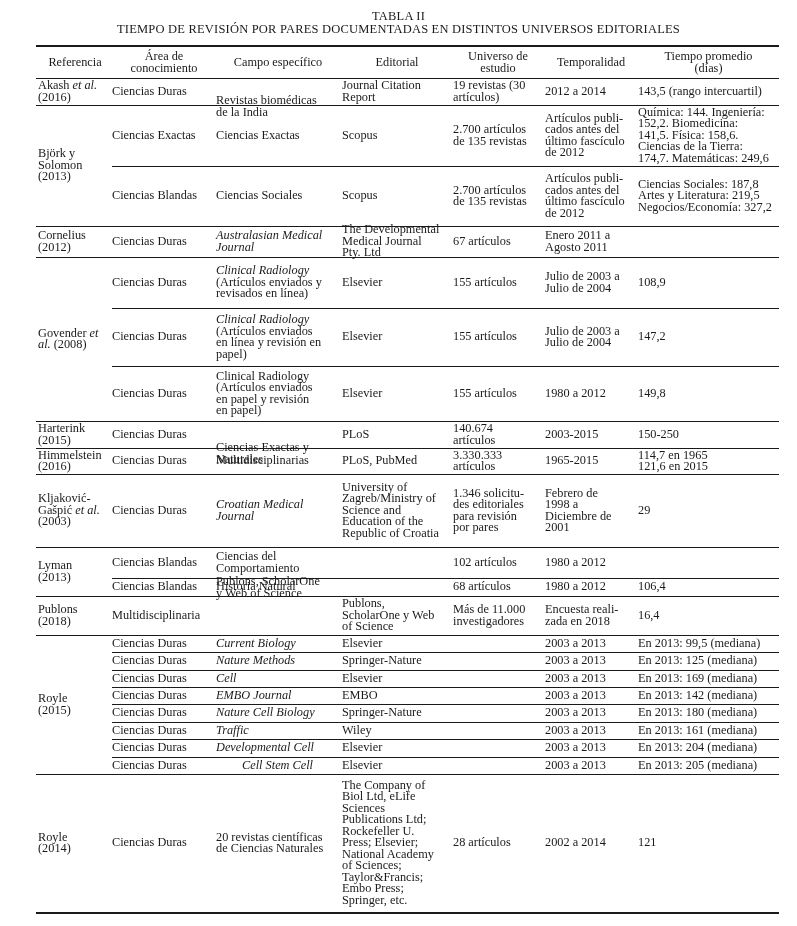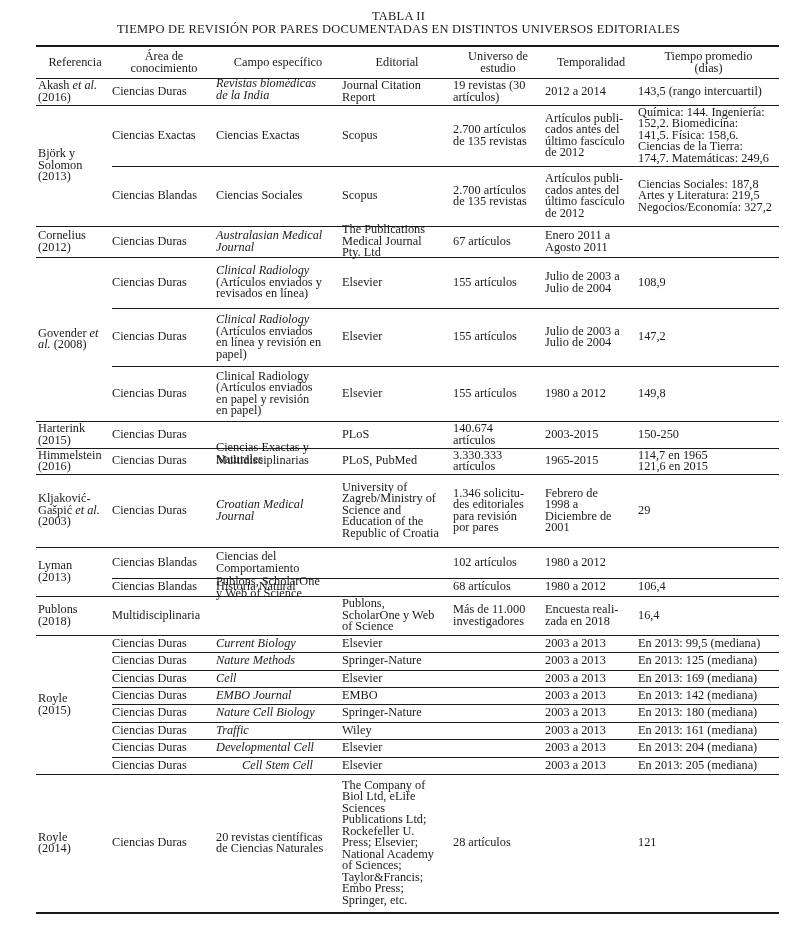--- a/index.html
+++ b/index.html
@@ -41,21 +41,21 @@
     <div class="cell center" style="left: 216px; width: 124px; top: 47px; height: 31px;"><span>Campo específico</span></div>
     <div class="cell center" style="left: 342px; width: 110px; top: 47px; height: 31px;"><span>Editorial</span></div>
     <div class="cell center" style="left: 453px; width: 90px; top: 47px; height: 31px;"><span>Universo de
 estudio</span></div>
     <div class="cell center" style="left: 545px; width: 92px; top: 47px; height: 31px;"><span>Temporalidad</span></div>
     <div class="cell center" style="left: 638px; width: 141px; top: 47px; height: 31px;"><span>Tiempo promedio
 (días)</span></div>
     <div class="hline" style="left: 36px; width: 743px; top: 78px;"></div>
     <div class="cell" style="left: 38px; width: 74px; top: 78px; height: 27px;"><span>Akash <i>et al.</i><br>(2016)</span></div>
     <div class="cell" style="left: 112px; width: 104px; top: 78px; height: 27px;"><span>Ciencias Duras</span></div>
-    <div class="cell" style="left: 216px; width: 124px; top: 76px; height: 27px; font-style: italic;"><span>Revistas biomédicas
+    <div class="cell" style="left: 216px; width: 124px; top: 93px; height: 27px;"><span>Revistas biomédicas
 de la India</span></div>
     <div class="cell" style="left: 342px; width: 110px; top: 78px; height: 27px;"><span>Journal Citation
 Report</span></div>
     <div class="cell" style="left: 453px; width: 90px; top: 78px; height: 27px;"><span>19 revistas (30
 artículos)</span></div>
     <div class="cell" style="left: 545px; width: 92px; top: 78px; height: 27px;"><span>2012 a 2014</span></div>
     <div class="cell" style="left: 638px; width: 141px; top: 78px; height: 27px;"><span>143,5 (rango intercuartil)</span></div>
     <div class="hline" style="left: 36px; width: 743px; top: 105px;"></div>
     <div class="cell" style="left: 38px; width: 74px; top: 105px; height: 121px;"><span>Björk y<br>Solomon<br>(2013)</span></div>
     <div class="cell" style="left: 112px; width: 104px; top: 105px; height: 61px;"><span>Ciencias Exactas</span></div>
@@ -83,21 +83,21 @@
 último fascículo
 de 2012</span></div>
     <div class="cell" style="left: 638px; width: 141px; top: 166px; height: 60px;"><span>Ciencias Sociales: 187,8
 Artes y Literatura: 219,5
 Negocios/Economía: 327,2</span></div>
     <div class="hline" style="left: 36px; width: 743px; top: 226px;"></div>
     <div class="cell" style="left: 38px; width: 74px; top: 226px; height: 31px;"><span>Cornelius<br>(2012)</span></div>
     <div class="cell" style="left: 112px; width: 104px; top: 226px; height: 31px;"><span>Ciencias Duras</span></div>
     <div class="cell it" style="left: 216px; width: 124px; top: 226px; height: 31px;"><span>Australasian Medical
 Journal</span></div>
-    <div class="cell" style="left: 342px; width: 110px; top: 226px; height: 31px;"><span>The Publications
+    <div class="cell" style="left: 342px; width: 110px; top: 226px; height: 31px;"><span>The Developmental
 Medical Journal
 Pty. Ltd</span></div>
     <div class="cell" style="left: 453px; width: 90px; top: 226px; height: 31px;"><span>67 artículos</span></div>
     <div class="cell" style="left: 545px; width: 92px; top: 226px; height: 31px;"><span>Enero 2011 a
 Agosto 2011</span></div>
     <div class="hline" style="left: 36px; width: 743px; top: 257px;"></div>
     <div class="cell" style="left: 38px; width: 74px; top: 257px; height: 164px;"><span>Govender <i>et</i><br><i>al.</i> (2008)</span></div>
     <div class="cell" style="left: 112px; width: 104px; top: 257px; height: 51px;"><span>Ciencias Duras</span></div>
     <div class="cell" style="left: 216px; width: 124px; top: 257px; height: 51px;"><span><i>Clinical Radiology</i><br>(Artículos enviados y<br>revisados en línea)</span></div>
     <div class="cell" style="left: 342px; width: 110px; top: 257px; height: 51px;"><span>Elsevier</span></div>
@@ -254,15 +254,16 @@
 Sciences
 Publications Ltd;
 Rockefeller U.
 Press; Elsevier;
 National Academy
 of Sciences;
 Taylor&amp;Francis;
 Embo Press;
 Springer, etc.</span></div>
     <div class="cell" style="left: 453px; width: 90px; top: 774px; height: 138px;"><span>28 artículos</span></div>
+    <div class="cell" style="left: 545px; width: 92px; top: 774px; height: 138px;"><span>2002 a 2014</span></div>
     <div class="cell" style="left: 638px; width: 141px; top: 774px; height: 138px;"><span>121</span></div>
     <div class="hline thick" style="left: 36px; width: 743px; top: 912px;"></div>
   </div>
 
 </body></html>

